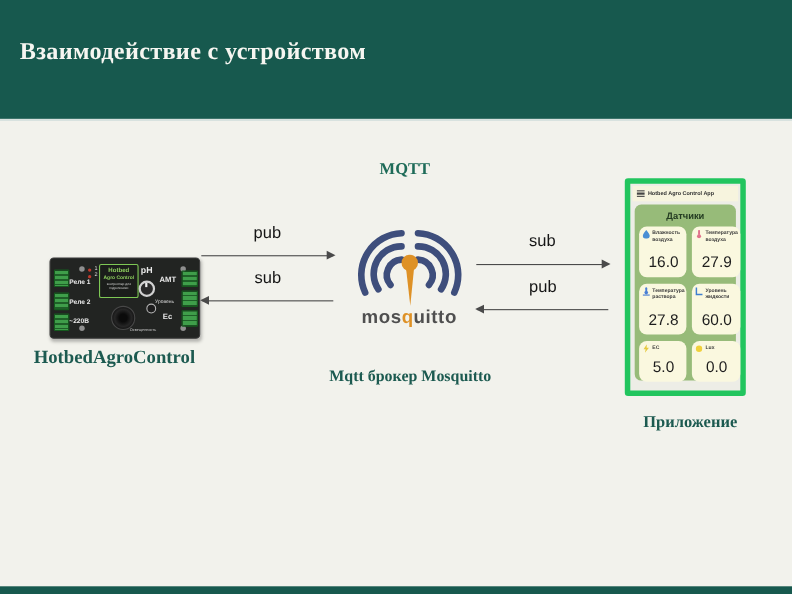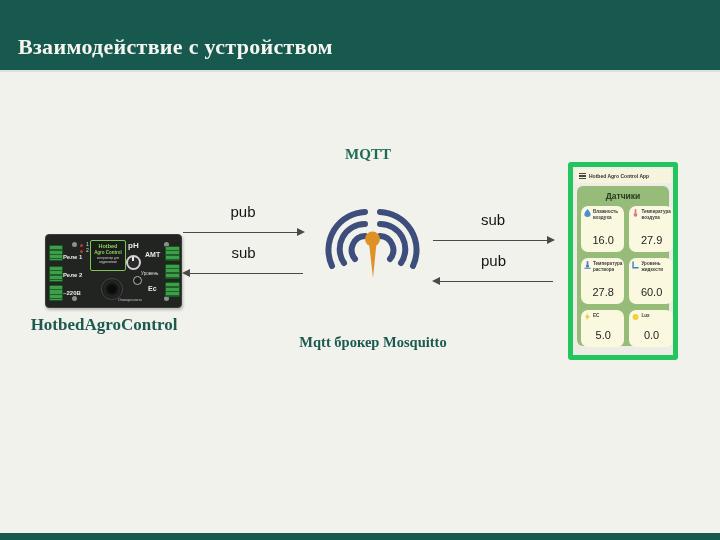--- a/index.html
+++ b/index.html
@@ -1,19 +1,19 @@
 <!DOCTYPE html>
 <html><head>
 <meta charset="utf-8">
 <style>
   html,body{margin:0;padding:0;background:#888;}
   #slide{position:relative;width:720px;height:540px;background:#F2F2EC;overflow:hidden;
          font-family:"Liberation Sans",sans-serif;}
   
-  .topbar{position:absolute;left:0;top:0;width:720px;height:72px;background:#17594E;
+  .topbar{position:absolute;left:0;top:0;width:720px;height:110px;background:#17594E;
           border-bottom:2px solid #D8E2DF;box-sizing:border-box;}
   .topbar h1{margin:0;position:absolute;left:18px;top:34px;
              font-family:"Liberation Serif",serif;font-weight:bold;font-size:22px;
              color:#F6F6F1;letter-spacing:.3px;}
   .bottombar{position:absolute;left:0;bottom:0;width:720px;height:7px;background:#17594E;}
 
   
   .caption{position:absolute;font-family:"Liberation Serif",serif;font-weight:bold;
            color:#1C5A50;text-align:center;}
   .mqtt-cap{left:318px;top:146px;width:100px;font-size:15px;color:#1E6B58;}
@@ -68,21 +68,21 @@
   .appbar-title{font-size:5px;color:#333;font-weight:bold;white-space:nowrap;}
   .panel{position:absolute;left:4px;right:4px;top:19px;bottom:9px;background:#97BB79;
          border-radius:6px;padding:3px 4px;box-sizing:border-box;}
   .panel-title{text-align:center;font-size:8.5px;font-weight:bold;color:#243c22;margin:2px 0 5px;}
   .cards{display:grid;grid-template-columns:1fr 1fr;gap:6px 5px;}
   .card{background:#FAF8DF;border-radius:7px;height:46px;padding:3px 2px 2px 3px;
         box-sizing:border-box;display:flex;flex-direction:column;}
   .card.short{height:37px;}
   .card-head{display:flex;gap:2px;align-items:flex-start;font-size:4.6px;font-weight:bold;
              color:#3a3a3a;line-height:1.3;}
-  .card-val{text-align:center;font-size:11px;color:#1d1d1d;margin-top:auto;margin-bottom:4px;}
+  .card-val{text-align:center;font-size:14px;color:#1d1d1d;margin-top:auto;margin-bottom:4px;}
   .sicon{flex:0 0 auto;width:7px;height:8px;}
 
   
   .note{position:absolute;left:40px;top:470px;font-family:"Liberation Serif",serif;
         font-size:17px;color:#215B50;}
   .note b{font-weight:bold;}
 </style>
 </head>
 <body>
 
@@ -148,20 +148,21 @@
       <path d="M30,53 A14,14 0 0 1 40,30"></path>
       <g transform="translate(95,0) scale(-1,1)">
         <path d="M7,60 A38,38 0 0 1 40,6"></path>
         <path d="M19,57 A25,25 0 0 1 40,18"></path>
         <path d="M30,53 A14,14 0 0 1 40,30"></path>
       </g>
     </g>
     <polygon points="44,37 51.5,37 48,72" fill="#DE9126"></polygon>
     <circle cx="47.5" cy="33" r="7.5" fill="#DE9126"></circle>
   </svg>
+  <div class="wordmark"><span>mos</span><span class="oq">q</span><span>uitto</span></div>
   <div class="caption broker-cap">Mqtt брокер Mosquitto</div>
 
   <div class="pubsub" style="left:433px;top:211px;width:120px">sub</div>
   <div class="arrow r" style="left:433px;top:240px;width:120px"></div>
   <div class="pubsub" style="left:434px;top:252px;width:119px">pub</div>
   <div class="arrow l" style="left:434px;top:281px;width:119px"></div>
 
   <div class="phone">
     <div class="appbar">
       <span class="burger">
@@ -234,16 +235,17 @@
               <circle cx="4" cy="4.5" r="3.3" fill="#F0D03C"></circle>
             </svg>
             <span>Lux</span>
           </div>
           <div class="card-val">0.0</div>
         </div>
 
       </div>
     </div>
   </div>
+  <div class="caption app-cap">Приложение</div>
 
 
   <div class="bottombar"></div>
 </div>
 
 </body></html>

